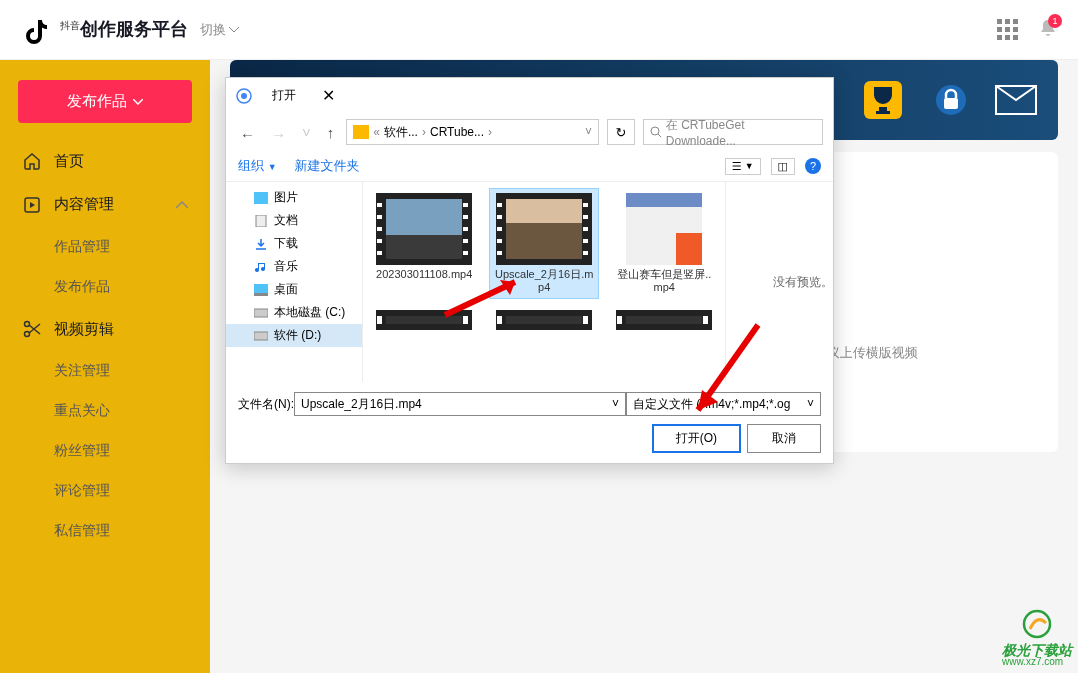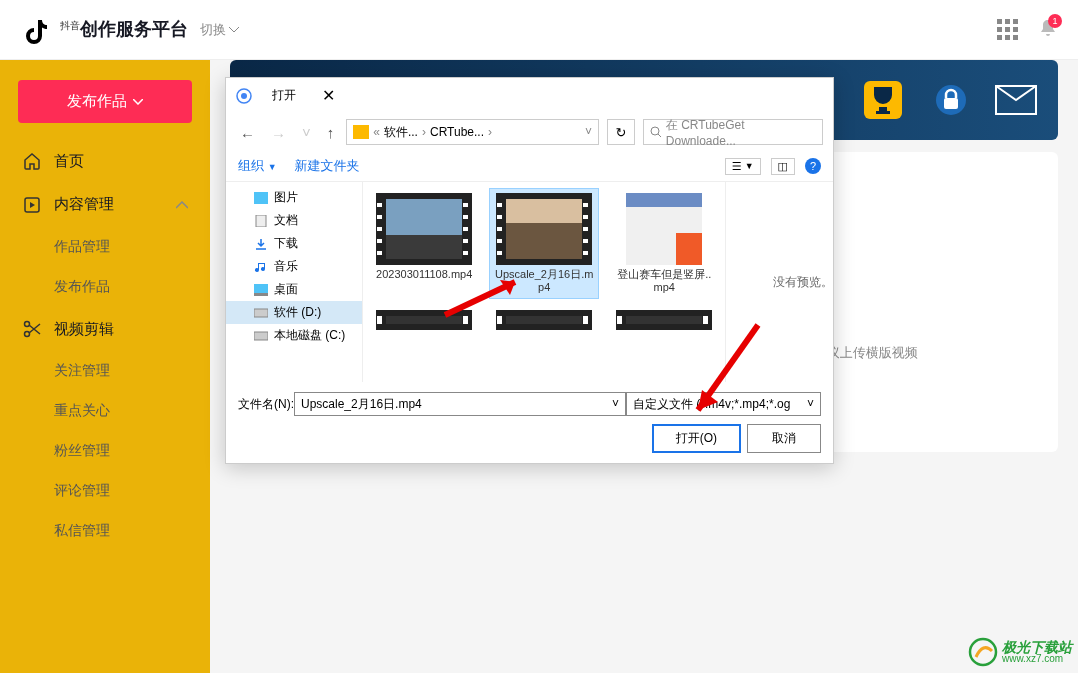--- a/index.html
+++ b/index.html
@@ -82,21 +82,21 @@
 .fd-fn-input { flex: 1; border: 1px solid #888; height: 24px; padding: 0 6px; font-size: 12px; display:flex; align-items:center; justify-content:space-between; }
 .fd-filter { border: 1px solid #888; height: 24px; width: 195px; padding: 0 6px; font-size: 12px; display: flex; align-items: center; justify-content: space-between; }
 .fd-btn-row { display: flex; justify-content: flex-end; gap: 6px; }
 .fd-btn { border: 1px solid #888; padding: 5px 24px; font-size: 12px; cursor: pointer; background: #fff; }
 .fd-btn.primary { border: 2px solid #1a73e8; padding: 4px 22px; }
 
 .arrow-red { position: absolute; z-index: 101; pointer-events:none; }
 .arrow1 { left: 440px; top: 270px; width: 90px; height: 50px; }
 .arrow2 { left: 680px; top: 320px; width: 90px; height: 105px; }
 
-.watermark { position: absolute; right: 6px; bottom: 6px; display: flex; align-items: center; gap: 4px; z-index: 200; }
+.watermark { position: absolute; right: 6px; bottom: 6px; display: flex; align-items: center; gap: 4px; z-index: 200; flex-direction: column; }
 .wm-logo { width: 30px; height: 30px; }
 .wm-text { display: flex; flex-direction: column; line-height: 1; }
 .wm-t1 { font-size: 14px; font-weight: bold; font-style: italic; color: #29a03b; }
 .wm-t2 { font-size: 10px; color: #29a03b; }
 </style>
 </head>
 <body>
 
 <div class="topbar">
   <div class="logo-area">
@@ -294,31 +294,31 @@
           </svg>
           <span>音乐</span>
         </div>
       <div class="tree-item indented">
           <svg class="tree-icon" viewBox="0 0 14 12">
             <rect width="14" height="9" fill="#4fc3f7"></rect>
             <rect y="9" width="14" height="3" fill="#888"></rect>
           </svg>
           <span>桌面</span>
         </div>
+      <div class="tree-item indented">
+          <svg class="tree-icon" viewBox="0 0 14 12">
+            <rect width="14" height="8" y="2" fill="#ccc" stroke="#888"></rect>
+          </svg>
+          <span>本地磁盘 (C:)</span>
+        </div>
       <div class="tree-item indented selected">
           <svg class="tree-icon" viewBox="0 0 14 12">
             <rect width="14" height="8" y="2" fill="#ccc" stroke="#888"></rect>
           </svg>
           <span>软件 (D:)</span>
-        </div>
-      <div class="tree-item indented">
-          <svg class="tree-icon" viewBox="0 0 14 12">
-            <rect width="14" height="8" y="2" fill="#ccc" stroke="#888"></rect>
-          </svg>
-          <span>本地磁盘 (C:)</span>
         </div>
     </div>
     <div class="fd-files">
       <div class="fd-files-grid">
         <div class="file-item">
           <div class="file-thumb">
               <div class="thumb-img t1"></div>
               <div class="film-holes left">
                 <span></span>
                 <span></span>

